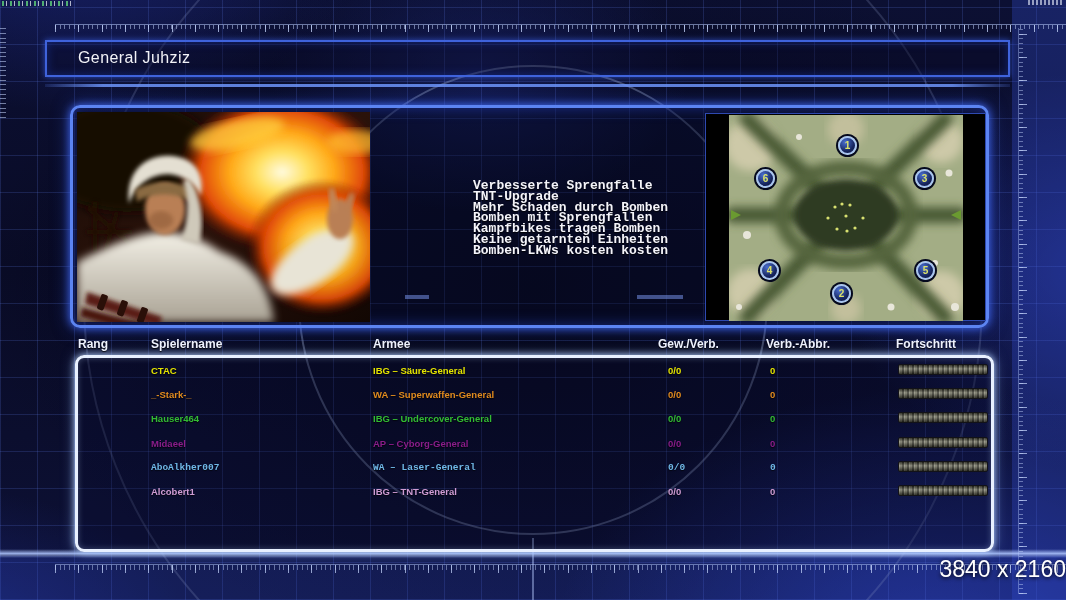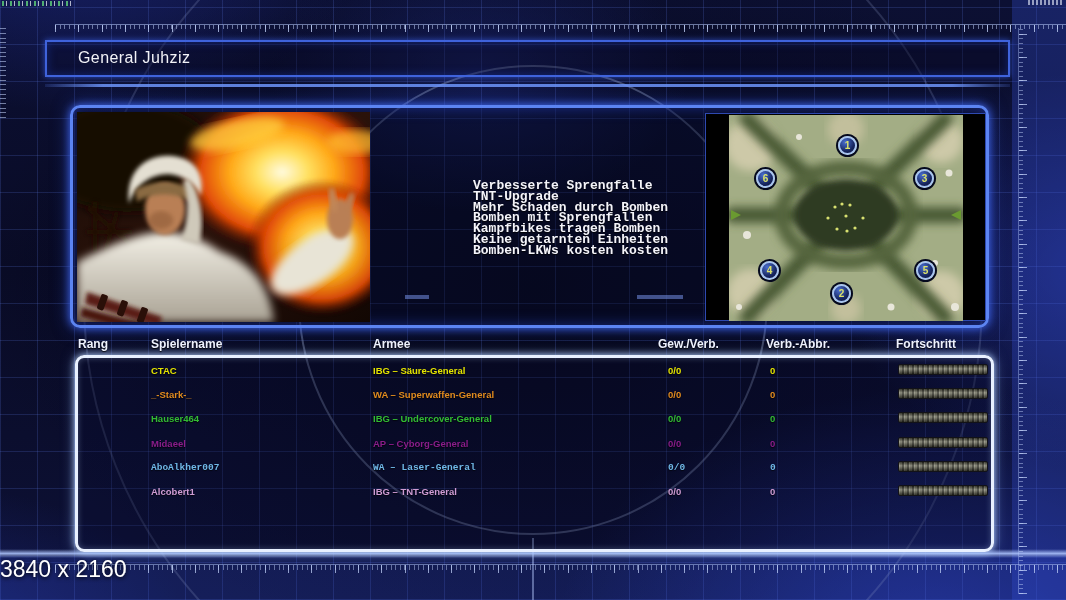--- a/index.html
+++ b/index.html
@@ -102,21 +102,21 @@
   .player-row span { position:absolute; top:3px; white-space:nowrap; }
   .c-name { left:76px; } .c-army { left:298px; } .c-wl { left:593px; } .c-dc { left:695px; }
   .prog-bar { position:absolute; left:823px; top:2px; width:90px; height:11px;
     border:1px solid #121218; border-radius:2px; overflow:hidden;
     background:
       linear-gradient(180deg, rgba(0,0,0,.5), rgba(255,255,255,.20) 42%, rgba(0,0,0,.55)),
       repeating-linear-gradient(90deg, #8c8c78 0 1px, #6e6e5c 1px 3px, #3a3a2e 3px 5px);
   }
   
   .resolution { position:absolute; left:0; width:1066px; top:556px; z-index:3;
-    text-align:left; font-size:23px; color:#fff; text-shadow:0 1px 4px #000; }
+    text-align:right; font-size:23px; color:#fff; text-shadow:0 1px 4px #000; }
 </style>
 </head>
 <body>
 
 <div class="bg-blotches"></div>
 <div class="grid"></div>
 <div class="band-right"></div>
 <div class="band-bottom"></div>
 <div class="circle-1"></div>
 <div class="circle-2"></div>

